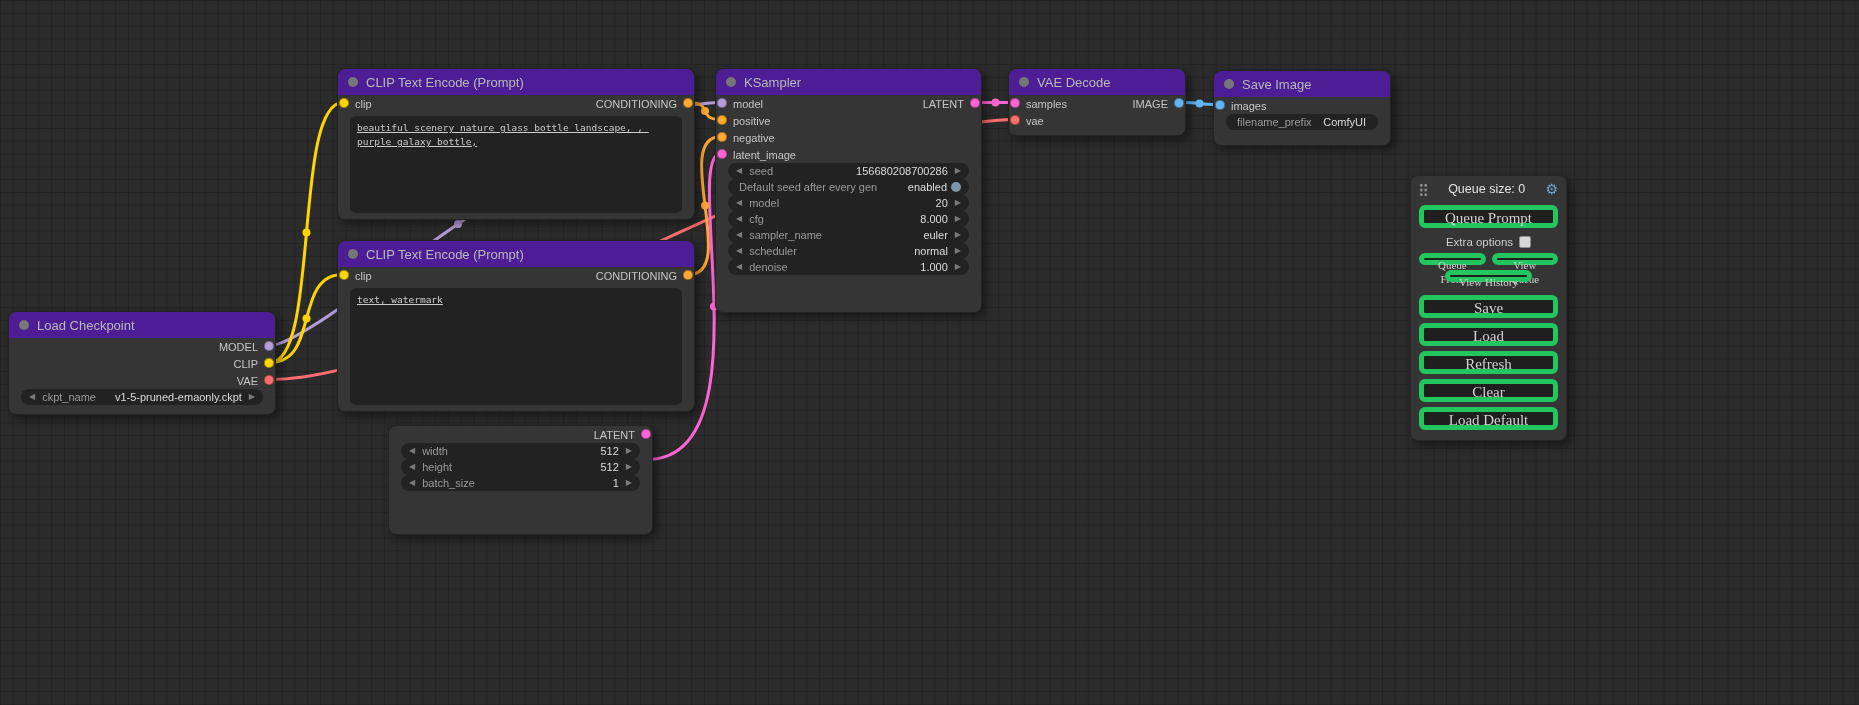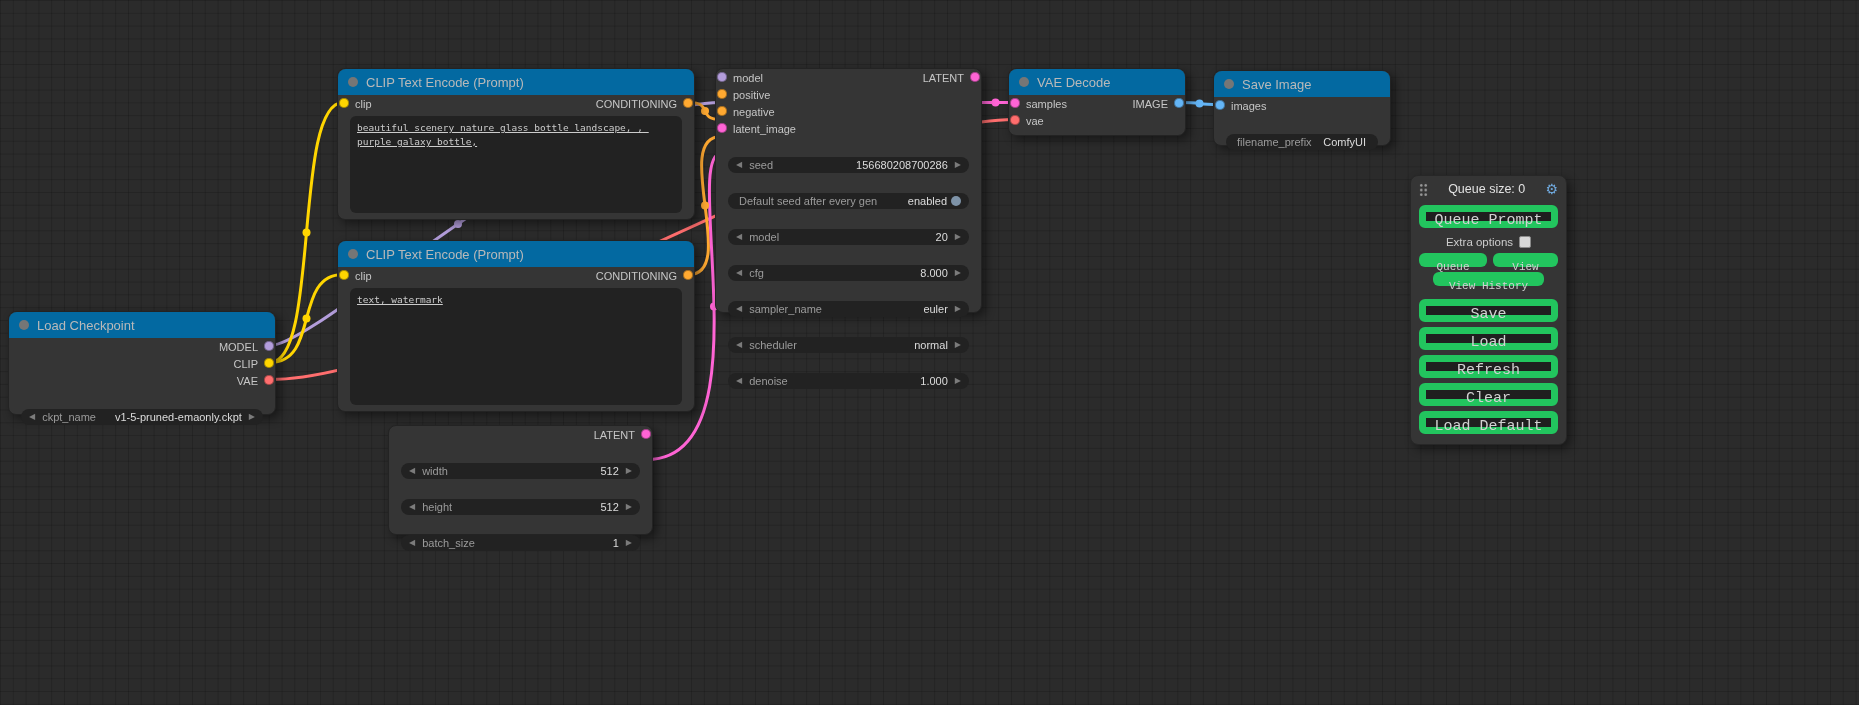--- a/index.html
+++ b/index.html
@@ -20,35 +20,35 @@
   svg.wires path { fill:none; stroke-width:3; stroke-linecap:round; }
 
   
   .node {
     position:absolute; z-index:2; box-sizing:border-box;
     background:#353535; border:1px solid #232323; border-radius:8px;
     box-shadow:4px 4px 10px rgba(0,0,0,.45);
   }
   .node-title {
     height:26px; display:flex; align-items:center; gap:8px; padding:0 10px;
-    background:#0369a1; border-radius:8px 8px 0 0;
+    background:#4c1d95; border-radius:8px 8px 0 0;
     font-size:13px; color:#b9b9b9; white-space:nowrap;
   }
   .title-dot { width:10px; height:10px; border-radius:50%; background:#767676; flex:none; }
   .slot-row {
     height:17px; display:flex; align-items:center;
     font-size:11px; color:#c6c6c6;
   }
   .slot { display:flex; align-items:flex-start; gap:6px; white-space:nowrap; }
   .slot.in  { margin-left:1px; }
   .slot.out { margin-left:auto; margin-right:1px; }
   .slot-dot { width:10px; height:10px; border-radius:50%; flex:none; box-shadow:0 0 0 1px rgba(0,0,0,.35) inset; }
 
   .widget {
-    height:16px; margin:20px 12px 0; background:#222222; border-radius:8px;
+    height:16px; margin:0 12px 0; background:#222222; border-radius:8px;
     display:flex; align-items:center; padding:0 8px; font-size:11px; white-space:nowrap;
   }
   .warr   { color:#7b7b7b; font-size:8px; line-height:1; flex:none; }
   .wlabel { color:#9b9b9b; margin-left:7px; overflow:hidden; }
   .wvalue { color:#dcdcdc; margin-left:auto; margin-right:7px; }
   .widget.no-arrows .wlabel { margin-left:3px; }
   .widget.no-arrows .wvalue { margin-right:4px; }
   .toggle-knob { width:10px; height:10px; border-radius:50%; background:#7e93a8; flex:none; }
 
   .prompt-box {
@@ -69,22 +69,22 @@
   .drag-handle {
     width:9px; height:14px; flex:none;
     background-image:radial-gradient(#9a9a9a 1.1px, transparent 1.4px);
     background-size:4.5px 4.7px; background-position:0 1px;
   }
   .queue-size { flex:1; text-align:center; font-size:12.5px; color:#e2e2e2; }
   .gear { font-size:14px; line-height:1; flex:none; cursor:pointer; }
 
   .btn {
     display:block; width:100%; box-sizing:border-box;
-    background:#1f1f1f; color:#d2d2d2; border:7px solid #22c55e; border-radius:6px;
-    font-family:Liberation Mono, monospace; cursor:pointer; padding:0;
+    background:#1f1f1f; color:#d2d2d2; border:5px solid #22c55e; border-radius:6px;
+    font-family:Liberation Serif, serif; cursor:pointer; padding:0;
   }
   .btn.big { height:23px; font-size:15px; margin-top:5px; }
   .btn.big.gap { margin-top:13px; }
   .extra-row {
     display:flex; align-items:center; justify-content:center; gap:6px;
     margin-top:8px; font-size:11.5px; color:#cccccc;
   }
   .checkbox { width:10px; height:10px; background:#d8d8d8; border:1px solid #8a8a8a; border-radius:2px; flex:none; cursor:pointer; }
   .small-row { display:flex; justify-content:center; gap:6px; margin-top:5px; }
   .btn.small { width:auto; height:12px; font-size:11px; line-height:14px; padding:0 9px; border-radius:6px; }
@@ -204,20 +204,24 @@
     </div>
     <div class="widget">
       <span class="warr">◀</span>
       <span class="wlabel">batch_size</span>
       <span class="wvalue">1</span>
       <span class="warr">▶</span>
     </div>
   </div>
 
   <div class="node" style="left:715px; top:68px; width:267px; height:245px;">
+    <div class="node-title">
+      <span class="title-dot"></span>
+      <span>KSampler</span>
+    </div>
     <div class="slot-row">
       <div class="slot in">
         <span class="slot-dot" style="background-color: rgb(179, 157, 219);"></span>
         <span>model</span>
       </div>
       <div class="slot out">
         <span>LATENT</span>
         <span class="slot-dot" style="background-color: rgb(255, 100, 213);"></span>
       </div>
     </div>

